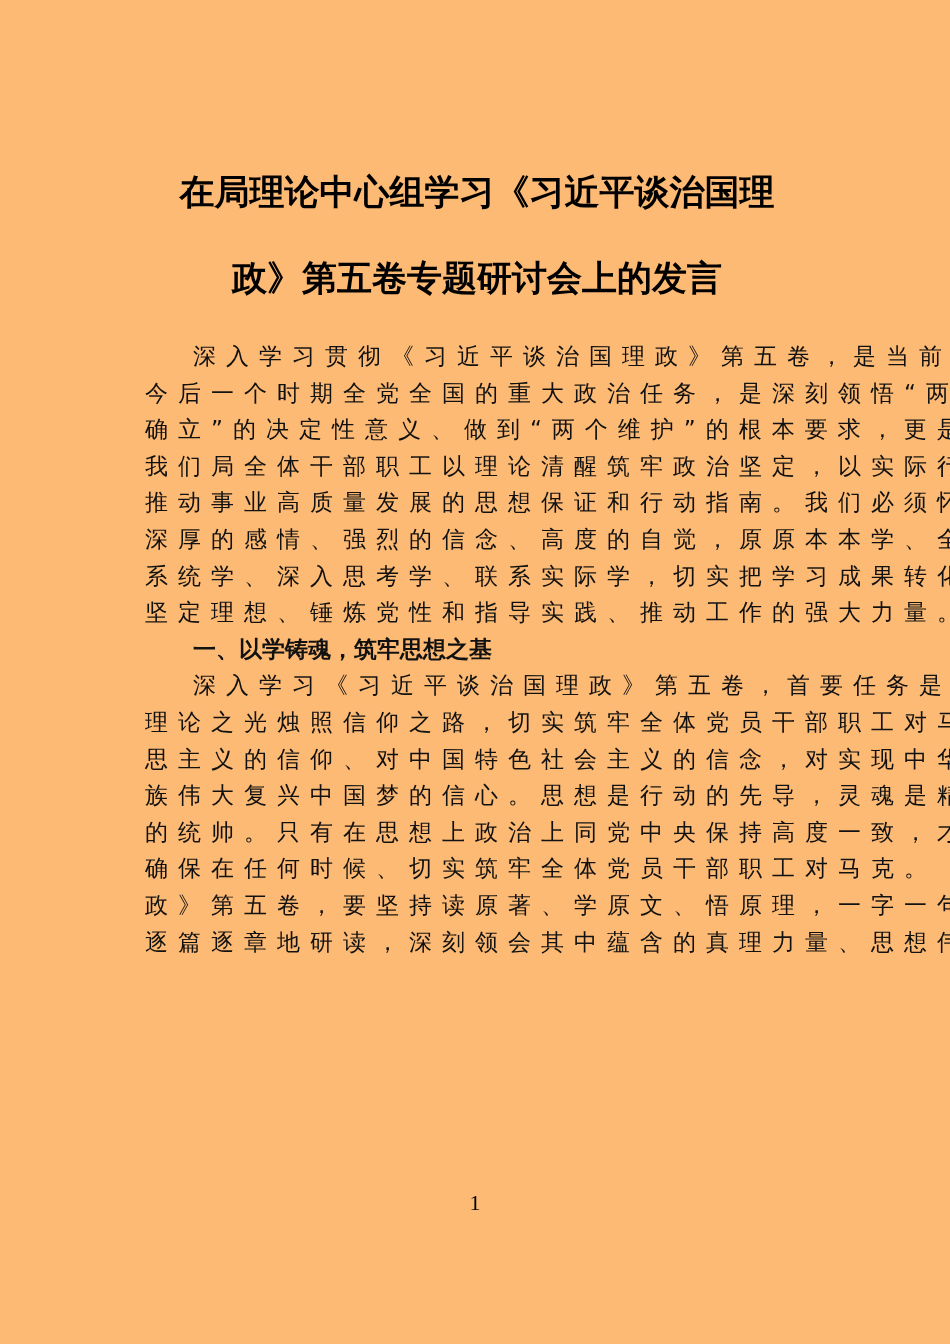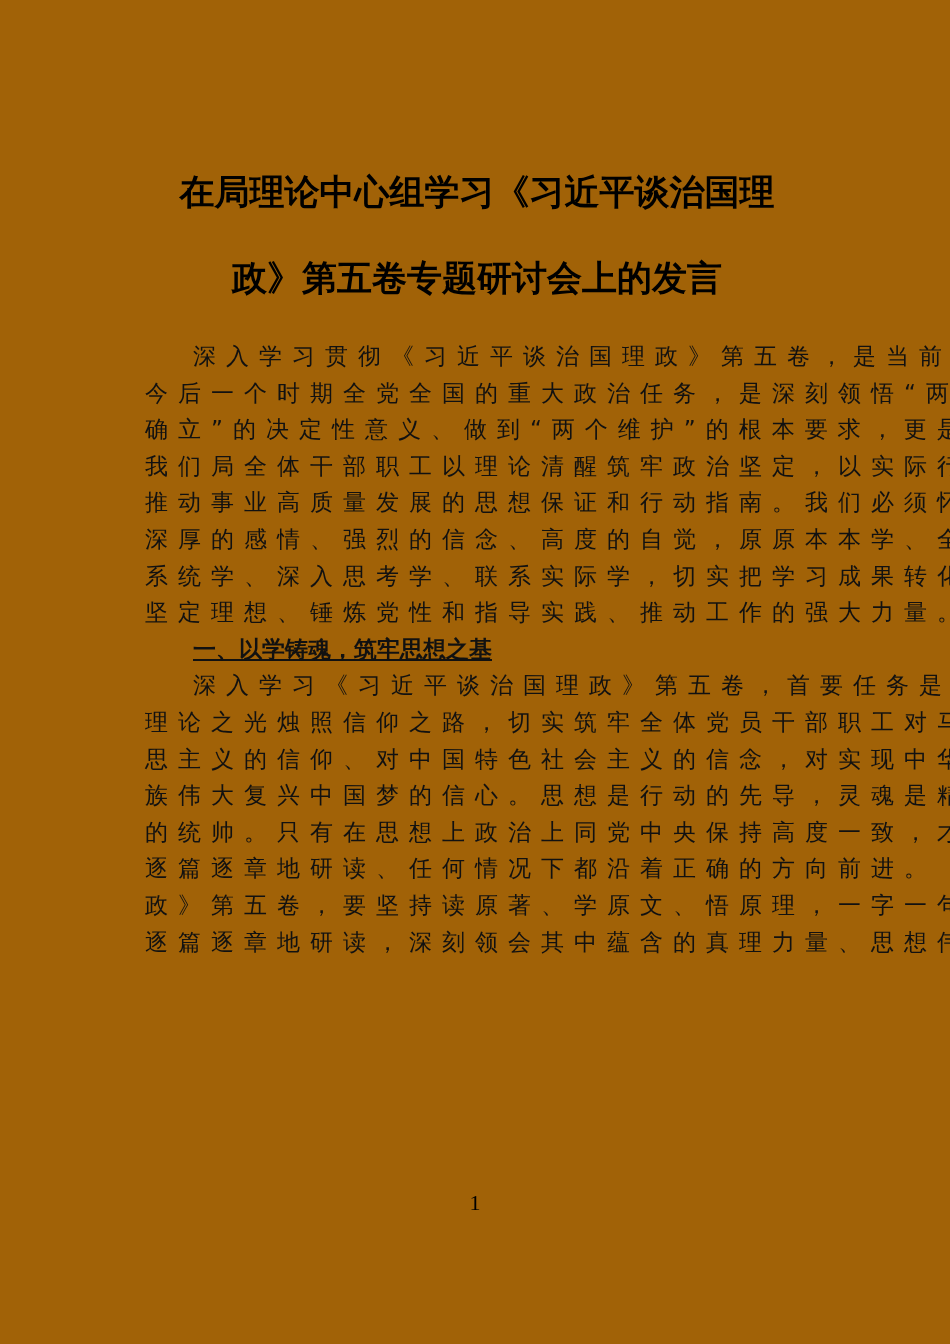--- a/index.html
+++ b/index.html
@@ -1,17 +1,17 @@
 <!DOCTYPE html>
 <html><head>
 <meta charset="utf-8">
 <style>
   html, body { margin: 0; padding: 0; background: #ffffff; }
   body { width: 950px; height: 1344px; position: relative; overflow: hidden; }
-  .page { position: absolute; left: 0; top: 0; width: 950px; height: 1344px; background: #a16207; }
+  .page { position: absolute; left: 0; top: 0; width: 950px; height: 1344px; background: #fdba74; }
   .title {
     position: absolute; left: 145px; width: 664px; text-align: center;
     font-family: "DejaVu Serif", "Liberation Serif", serif;
     font-weight: bold; font-size: 35px; color: #000; letter-spacing: 0px;
     line-height: 1; margin: 0;
   }
   .t1 { top: 174px; }
   .t2 { top: 260px; }
   .body-text {
     position: absolute; left: 145px; width: 664px;
@@ -39,25 +39,25 @@
 
   <div class="body-text" style="top: 338px;">
     <span class="line indent">深入学习贯彻《习近平谈治国理政》第五卷，是当前和</span>
     <span class="line">今后一个时期全党全国的重大政治任务，是深刻领悟“两个</span>
     <span class="line">确立”的决定性意义、做到“两个维护”的根本要求，更是</span>
     <span class="line">我们局全体干部职工以理论清醒筑牢政治坚定，以实际行动</span>
     <span class="line">推动事业高质量发展的思想保证和行动指南。我们必须怀着</span>
     <span class="line">深厚的感情、强烈的信念、高度的自觉，原原本本学、全面</span>
     <span class="line">系统学、深入思考学、联系实际学，切实把学习成果转化为</span>
     <span class="line">坚定理想、锤炼党性和指导实践、推动工作的强大力量。</span>
-    <span class="line indent heading" style="letter-spacing:0px;text-decoration:underline;">一、以学铸魂，筑牢思想之基</span>
+    <span class="line indent heading" style="letter-spacing:0px;">一、以学铸魂，筑牢思想之基</span>
     <span class="line indent">深入学习《习近平谈治国理政》第五卷，首要任务是以</span>
     <span class="line">理论之光烛照信仰之路，切实筑牢全体党员干部职工对马克</span>
     <span class="line">思主义的信仰、对中国特色社会主义的信念，对实现中华民</span>
     <span class="line">族伟大复兴中国梦的信心。思想是行动的先导，灵魂是精神</span>
     <span class="line">的统帅。只有在思想上政治上同党中央保持高度一致，才能</span>
-    <span class="line">逐篇逐章地研读、任何情况下都沿着正确的方向前进。</span>
+    <span class="line">确保在任何时候、切实筑牢全体党员干部职工对马克。</span>
     <span class="line">政》第五卷，要坚持读原著、学原文、悟原理，一字一句、</span>
     <span class="line">逐篇逐章地研读，深刻领会其中蕴含的真理力量、思想伟力</span>
   </div>
 
   <div class="page-num">1</div>
 </div>
 
 </body></html>

